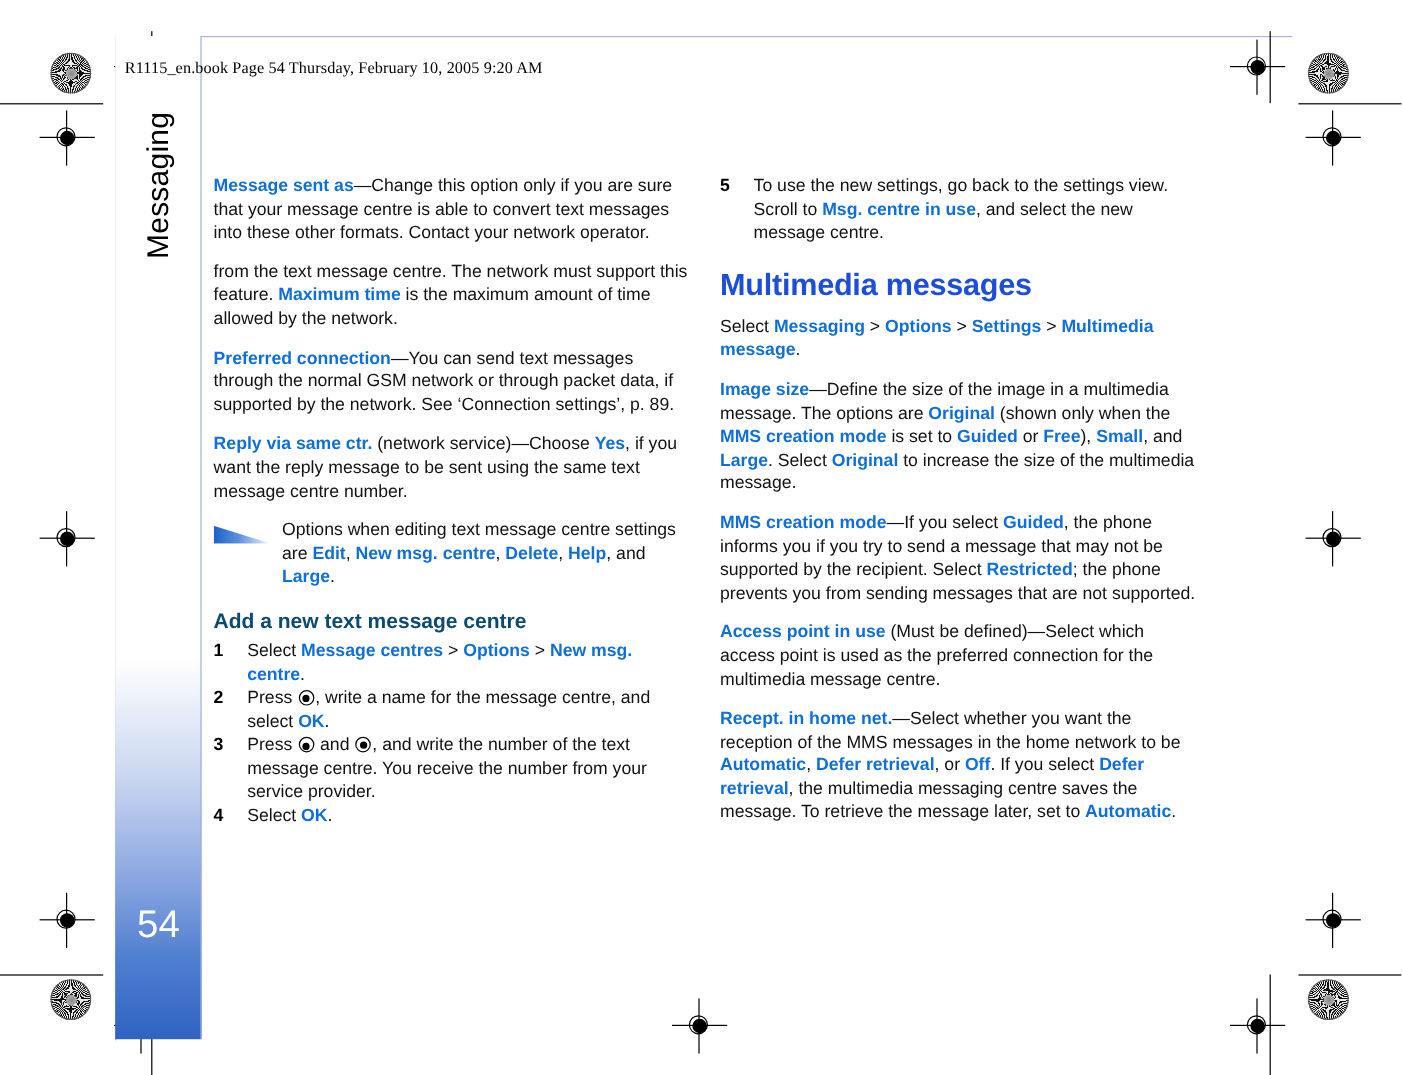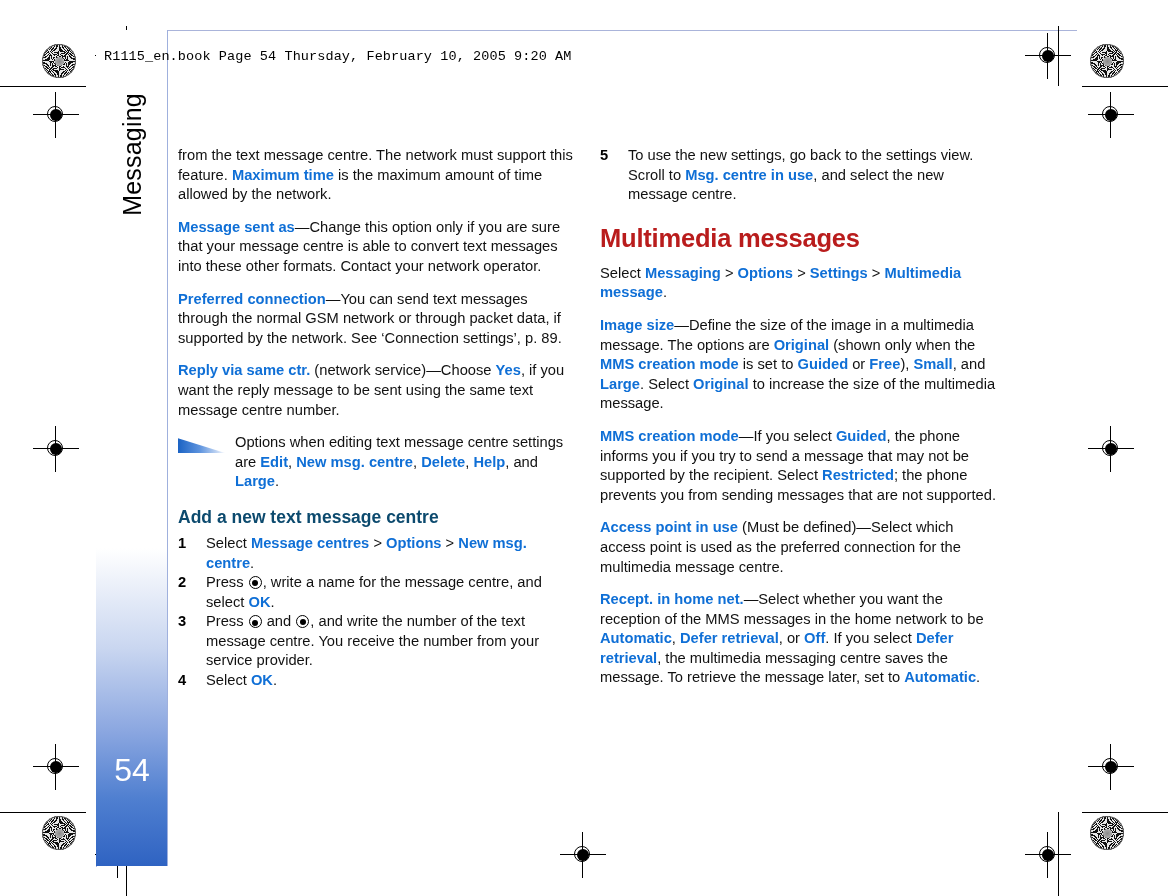--- a/index.html
+++ b/index.html
@@ -44,21 +44,21 @@
 
   .trimbox{
     position:absolute;border:1px solid #aab4da;
   }
 
   
   .sheet{position:absolute;left:0;top:0;width:1168px;height:896px;}
 
   .bookline{
     position:absolute;left:104px;top:49px;
-    font-family:Liberation Mono, monospace;
+    font-family:Liberation Serif, serif;
     font-size:13.5px;color:#000;white-space:nowrap;letter-spacing:.1px;
   }
 
   
   .sidetab{
     position:absolute;left:96px;top:30px;width:72px;height:836px;
     background:linear-gradient(to bottom,
        #ffffff 0%, #ffffff 62%, #c9d6f0 74%, #8aa6e0 84%, #4f7fd0 92%, #2f63c2 100%);
   }
   .sidetab-rule{
@@ -83,21 +83,21 @@
   .col{
     position:absolute;top:146px;width:396px;
     font-size:14.7px;line-height:19.6px;color:#111;
   }
   .col-left{left:178px;}
   .col-right{left:600px;width:400px;}
 
   p{margin:0 0 13px 0;}
   .b{color:#0f6fd6;font-weight:bold;}
   .h1{
-    font-size:25.5px;font-weight:bold;color:#b91c1c;
+    font-size:25.5px;font-weight:bold;color:#1d4ed8;
     margin:19px 0 11px 0;line-height:29px;letter-spacing:-.2px;
   }
   .h2{
     font-size:17.5px;font-weight:bold;color:#0c4a6e;
     margin:14px 0 6px 0;line-height:22px;
   }
 
   
   .tip{position:relative;padding-left:57px;margin:0 0 13px 0;}
   .tri{
@@ -228,23 +228,23 @@
 
   <div class="bookline">R1115_en.book  Page 54  Thursday, February 10, 2005  9:20 AM</div>
 
   <div class="chaptertitle">
     <span>Messaging</span>
   </div>
   <div class="folio">54</div>
 
   <div class="col col-left">
 
+    <p><span class="b">Message sent as</span><span>—Change this option only if you are sure that your message centre is able to convert text messages into these other formats. Contact your network operator.</span></p>
+
     <p><span>from the text message centre. The network must support this feature. </span><span class="b">Maximum time</span><span> is the maximum amount of time allowed by the network.</span></p>
-
-    <p><span class="b">Message sent as</span><span>—Change this option only if you are sure that your message centre is able to convert text messages into these other formats. Contact your network operator.</span></p>
 
     <p><span class="b">Preferred connection</span><span>—You can send text messages through the normal GSM network or through packet data, if supported by the network. See ‘Connection settings’, p. 89.</span></p>
 
     <p><span class="b">Reply via same ctr.</span><span> (network service)—Choose </span><span class="b">Yes</span><span>, if you want the reply message to be sent using the same text message centre number.</span></p>
 
     <div class="tip">
       <span class="tri"></span><span>Options when editing text message centre settings are </span><span class="b">Edit</span><span>, </span><span class="b">New msg. centre</span><span>, </span><span class="b">Delete</span><span>, </span><span class="b">Help</span><span>, and </span><span class="b">Large</span><span>.</span>
     </div>
 
     <div class="h2">Add a new text message centre</div>

